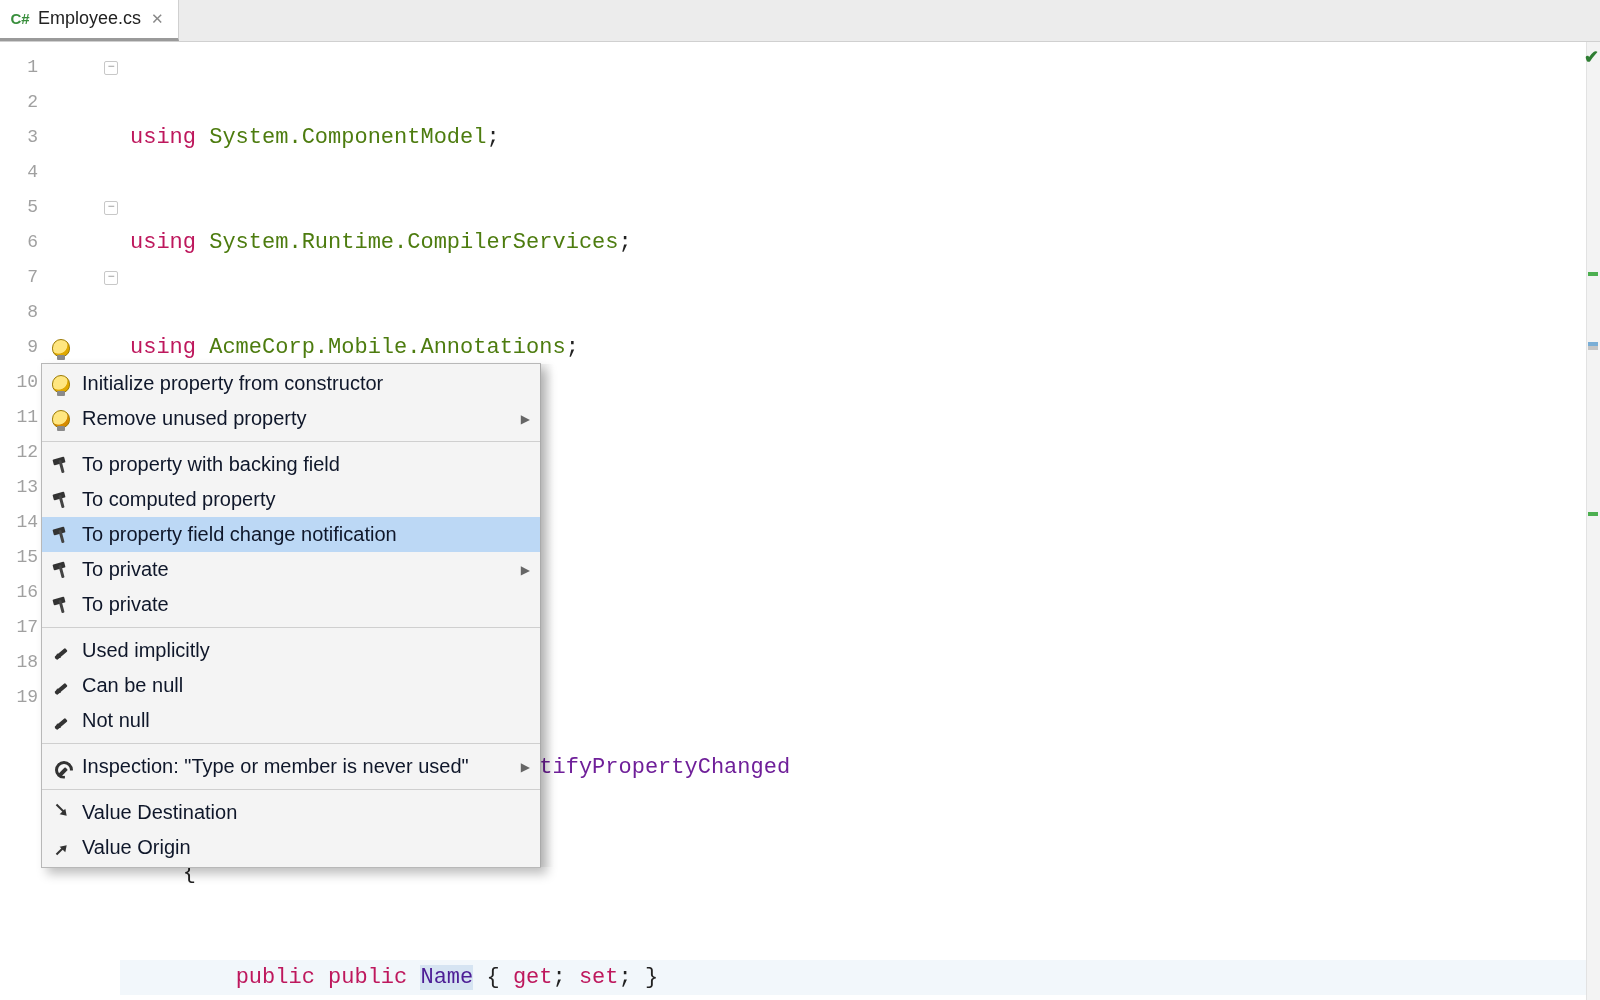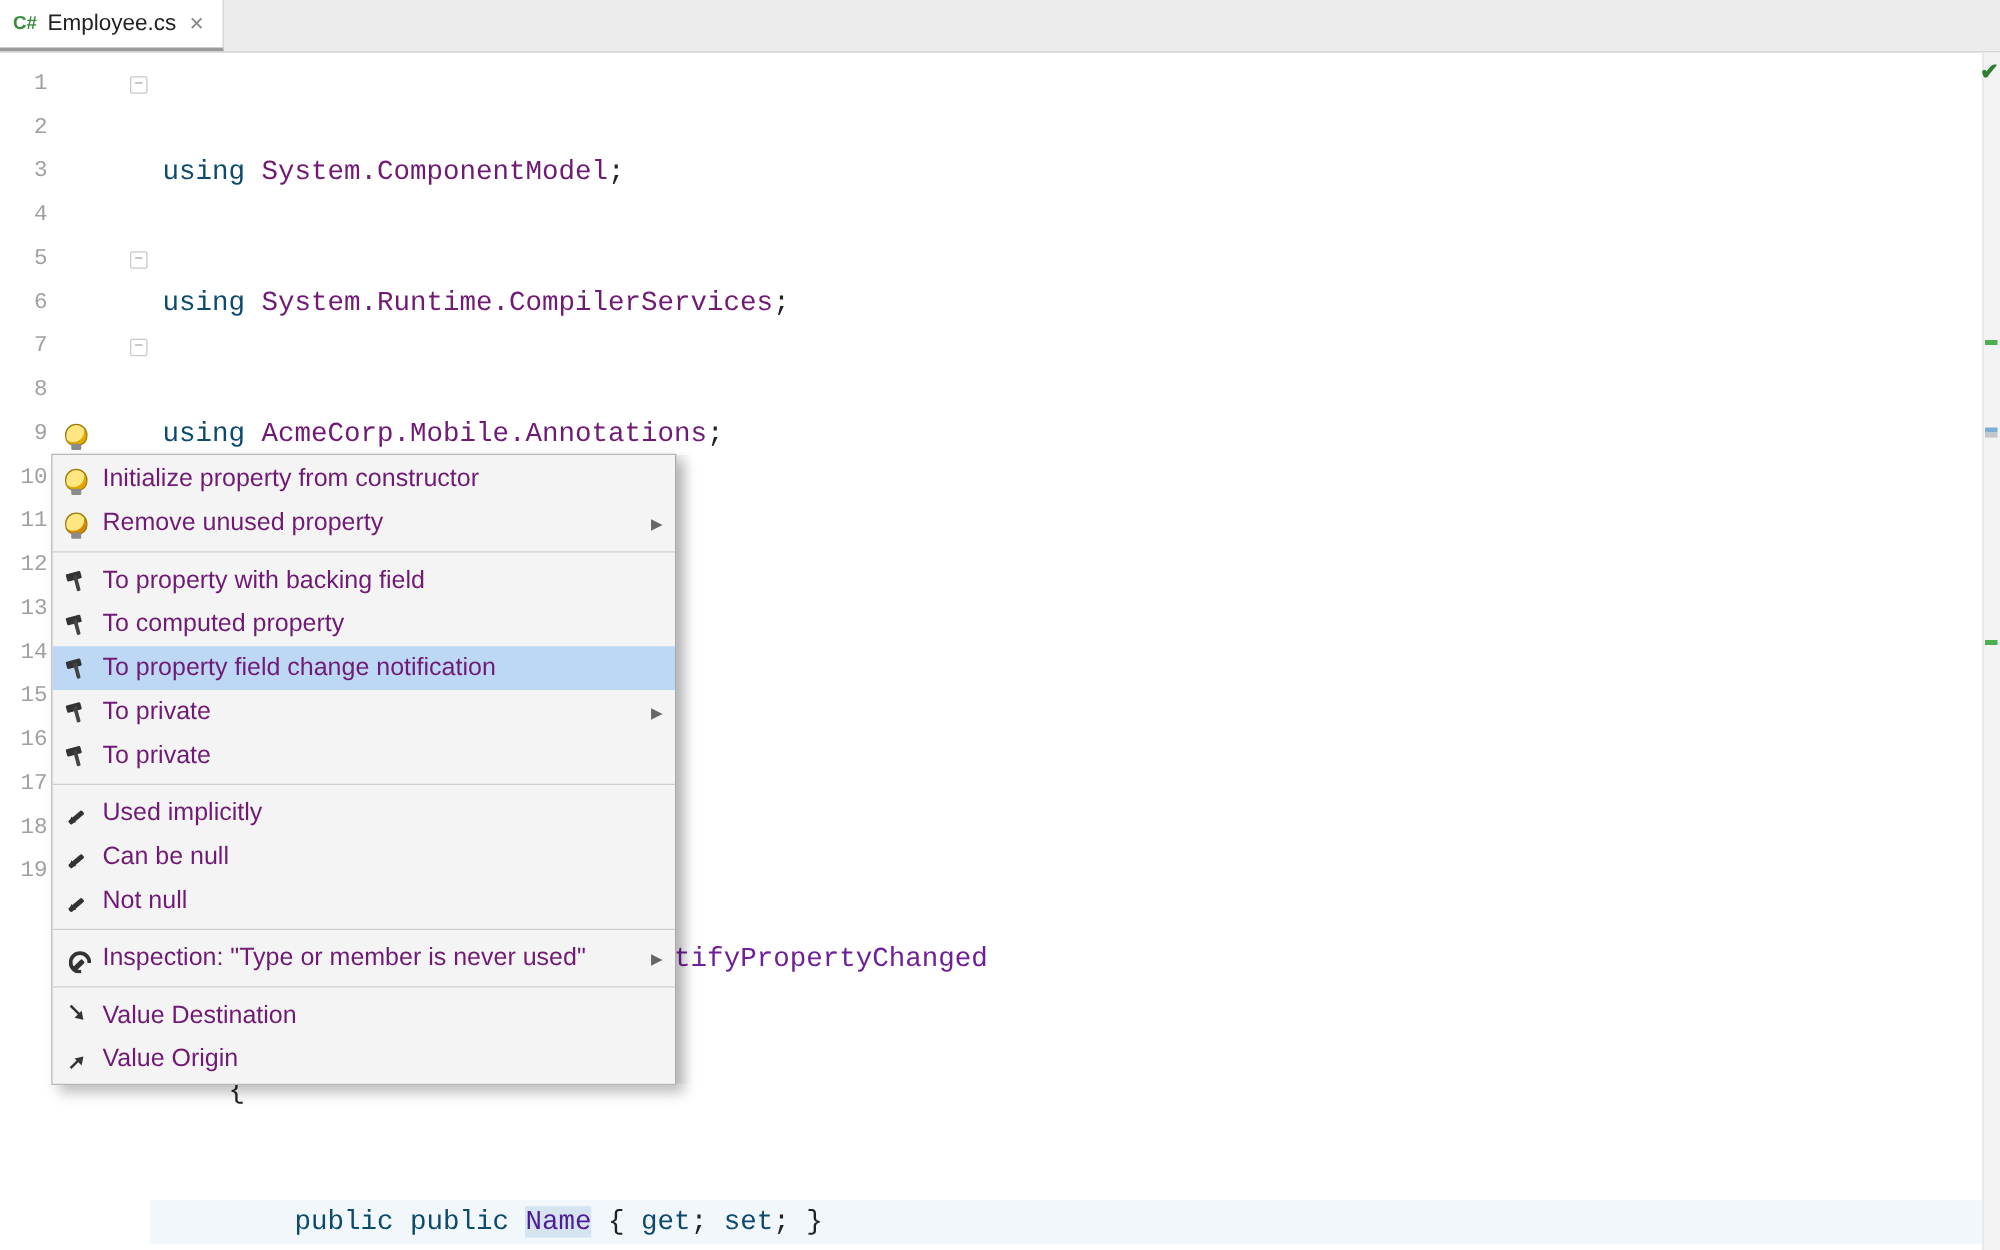--- a/index.html
+++ b/index.html
@@ -67,22 +67,22 @@
   .code {
     flex: 1;
     padding-top: 8px;
     white-space: pre;
     position: relative;
   }
   .code .line { height: 35px; padding-left: 10px; }
   .line.current { background: #f2f7fb; }
 
   
-  .kw  { color: #0c4a6e; }
-  .ns  { color: #701a75; font-family: Liberation Mono, monospace; }
+  .kw  { color: #be185d; }
+  .ns  { color: #4d7c0f; font-family: Liberation Mono, monospace; }
   .punc{ color: #222; }
   .iface{ color: #6f1f99; }
   .param{ color: #4c1d95; }
   .sel  { background: #d6e4f2; }
   .ident{ color: #267f99; }
 
   
   .marker-strip {
     position: absolute; top: 42px; right: 0; bottom: 0; width: 14px;
     background: #f3f3f3;
@@ -138,21 +138,21 @@
   
   .ctx-menu {
     position: absolute;
     left: 41px; top: 363px;
     width: 500px;
     background: #f4f4f4;
     border: 1px solid #b8b8b8;
     box-shadow: 6px 6px 10px rgba(0,0,0,0.25);
     font-family: "Segoe UI", Arial, sans-serif;
     font-size: 20px;
-    color: #701a75;
+    color: #0f172a;
   }
   .ctx-menu .grp { padding: 2px 0; }
   .ctx-menu .sep { height:1px; background:#cfcfcf; margin: 3px 0; }
   .ctx-item {
     display:flex; align-items:center;
     height: 35px;
     padding: 0 10px 0 8px;
     gap: 10px;
     position:relative;
   }

